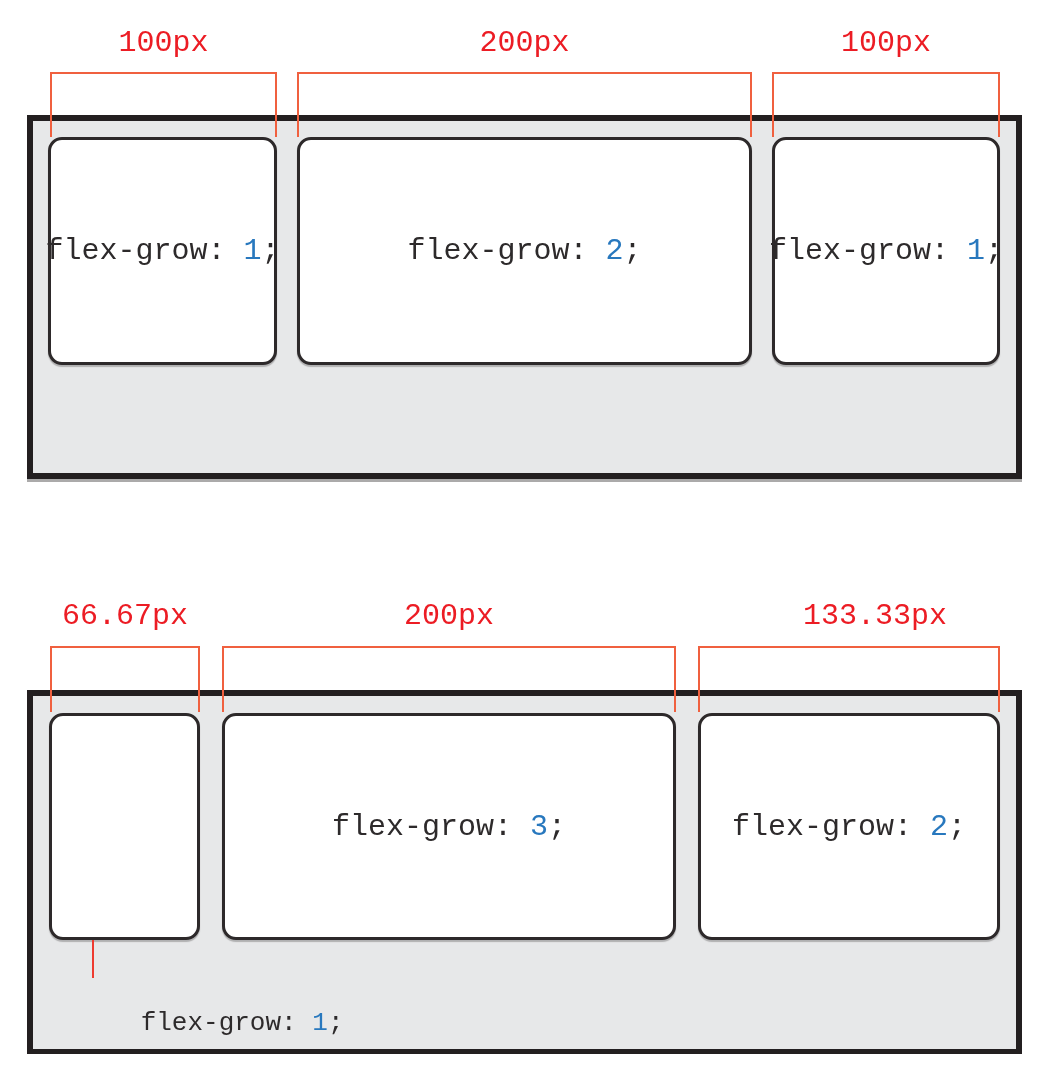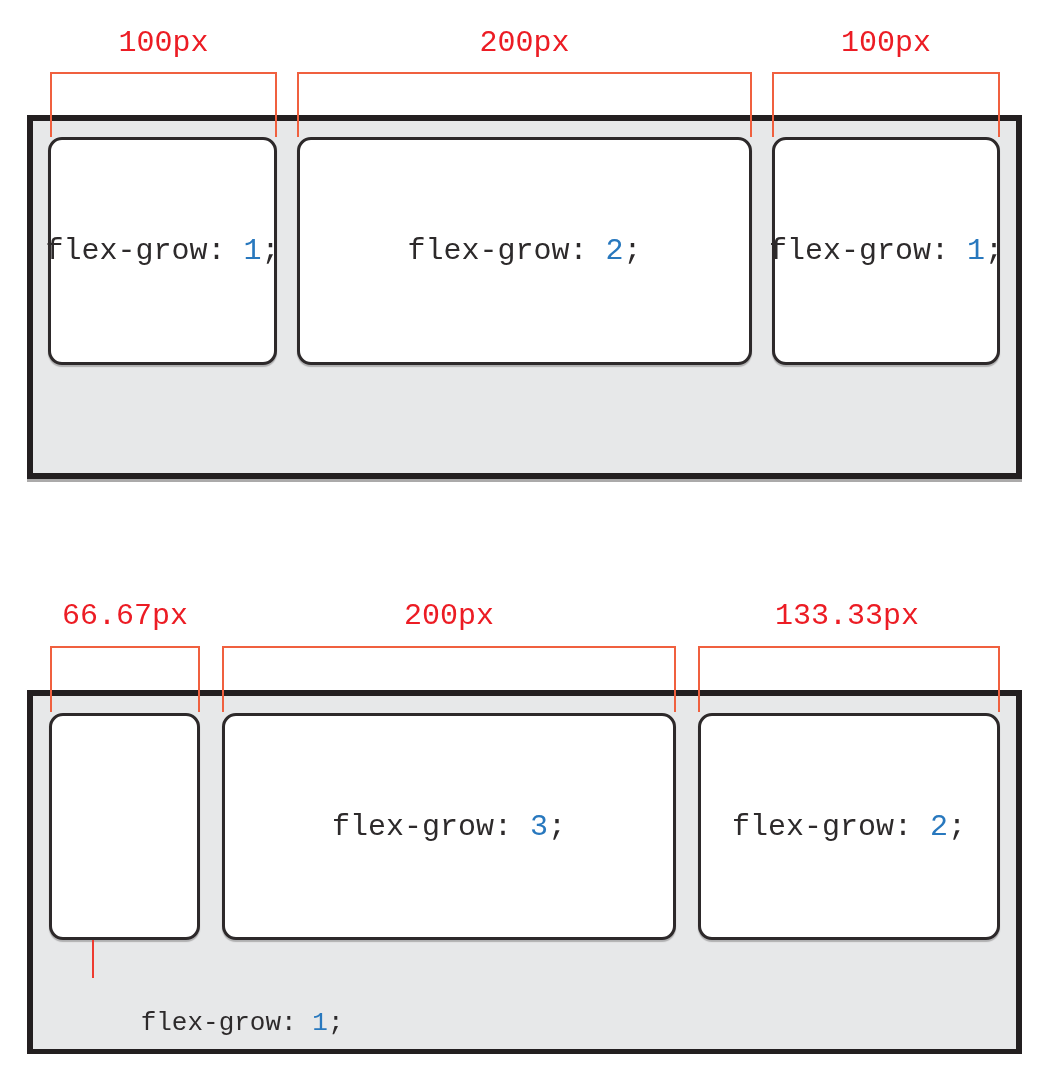--- a/index.html
+++ b/index.html
@@ -78,21 +78,21 @@
   .f1-bracket-3 { left: 772px; top: 72px; width: 228px; height: 65px; }
   .f1-container { left: 27px; top: 115px; width: 995px; height: 364px; }
   .f1-box { top: 16px; height: 228px; }
   .f1-box-1 { left: 15px;  width: 229px; }
   .f1-box-2 { left: 264px; width: 455px; }
   .f1-box-3 { left: 739px; width: 228px; }
 
   
   .f2-label-1 { left: 50px;  top: 597px; width: 150px; text-align: center; }
   .f2-label-2 { left: 222px; top: 597px; width: 454px; }
-  .f2-label-3 { left: 696px; top: 597px; width: 302px; }
+  .f2-label-3 { left: 724px; top: 597px; width: 302px; }
   .f2-bracket-1 { left: 50px;  top: 646px; width: 150px; height: 66px; }
   .f2-bracket-2 { left: 222px; top: 646px; width: 454px; height: 66px; }
   .f2-bracket-3 { left: 698px; top: 646px; width: 302px; height: 66px; }
   .f2-container { left: 27px; top: 690px; width: 995px; height: 365px; }
   .f2-box { top: 17px; height: 227px; }
   .f2-box-1 { left: 16px;  width: 151px; }
   .f2-box-2 { left: 189px; width: 454px; }
   .f2-box-3 { left: 665px; width: 302px; }
   .f2-connector { left: 59px; top: 244px; height: 38px; }
   .f2-caption { left: 14px; top: 282px; }

